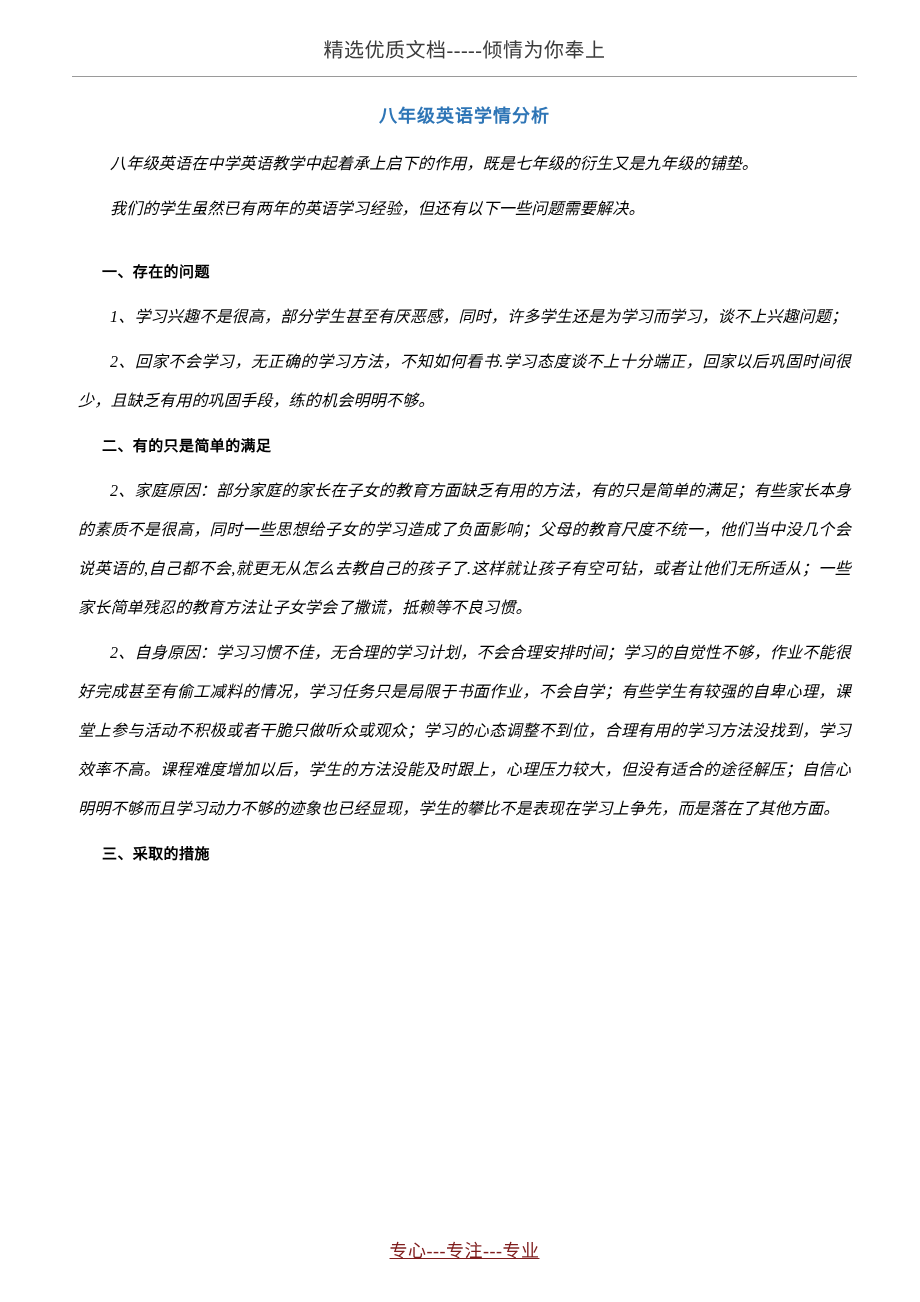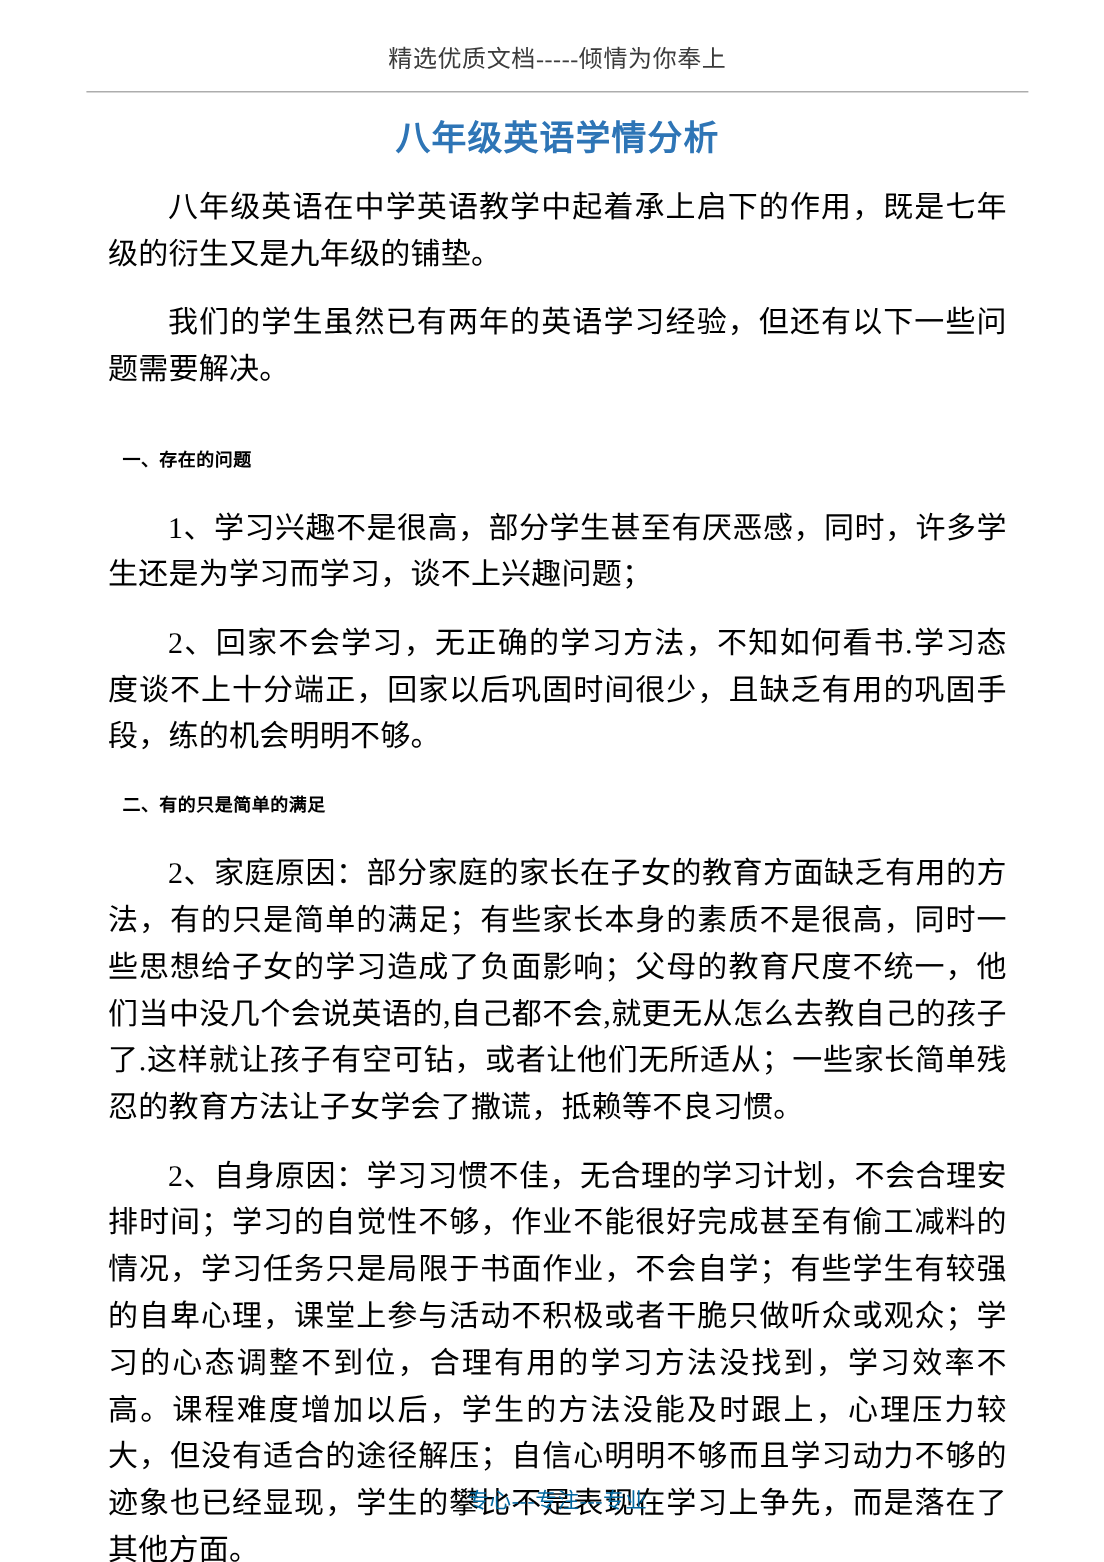--- a/index.html
+++ b/index.html
@@ -55,36 +55,37 @@
   .content {
     position: absolute;
     left: 72px;
     top: 96px;
     width: 785px;
   }
 
   .doc-title {
     font-family: "Liberation Sans", "DejaVu Sans", sans-serif;
     font-weight: bold;
-    font-size: 29px;
+    font-size: 18px;
     line-height: 40px;
     color: #2e75b6;
     text-align: center;
     margin: 0 0 8px 0;
     letter-spacing: 1px;
   }
 
   p.para {
-    margin: 18px;
-    font-size: 25px;
+    margin: 6px;
+    font-size: 16px;
     line-height: 39px;
     text-align: justify;
     text-justify: inter-ideograph;
     text-indent: 2em;
     letter-spacing: 0.2px;
+    font-style: italic;
   }
 
   h2.section-heading {
     margin: 0;
     font-family: "Liberation Sans", "DejaVu Sans", sans-serif;
     font-weight: bold;
     font-size: 15px;
     line-height: 39px;
     text-indent: 2em;
     letter-spacing: 0.4px;
@@ -96,23 +97,24 @@
   .doc-footer {
     position: absolute;
     left: 72px;
     top: 1238px;
     width: 785px;
     text-align: center;
   }
   .doc-footer-text {
     font-size: 18px;
     line-height: 26px;
-    color: #0369a1;
+    color: #7f1d1d;
     letter-spacing: 0.5px;
     display: block;
+    text-decoration: underline;
   }
 </style>
 </head>
 <body>
 
 <div class="page">
 
   <div class="doc-header">
     <span class="doc-header-text">精选优质文档-----倾情为你奉上</span>
   </div>

